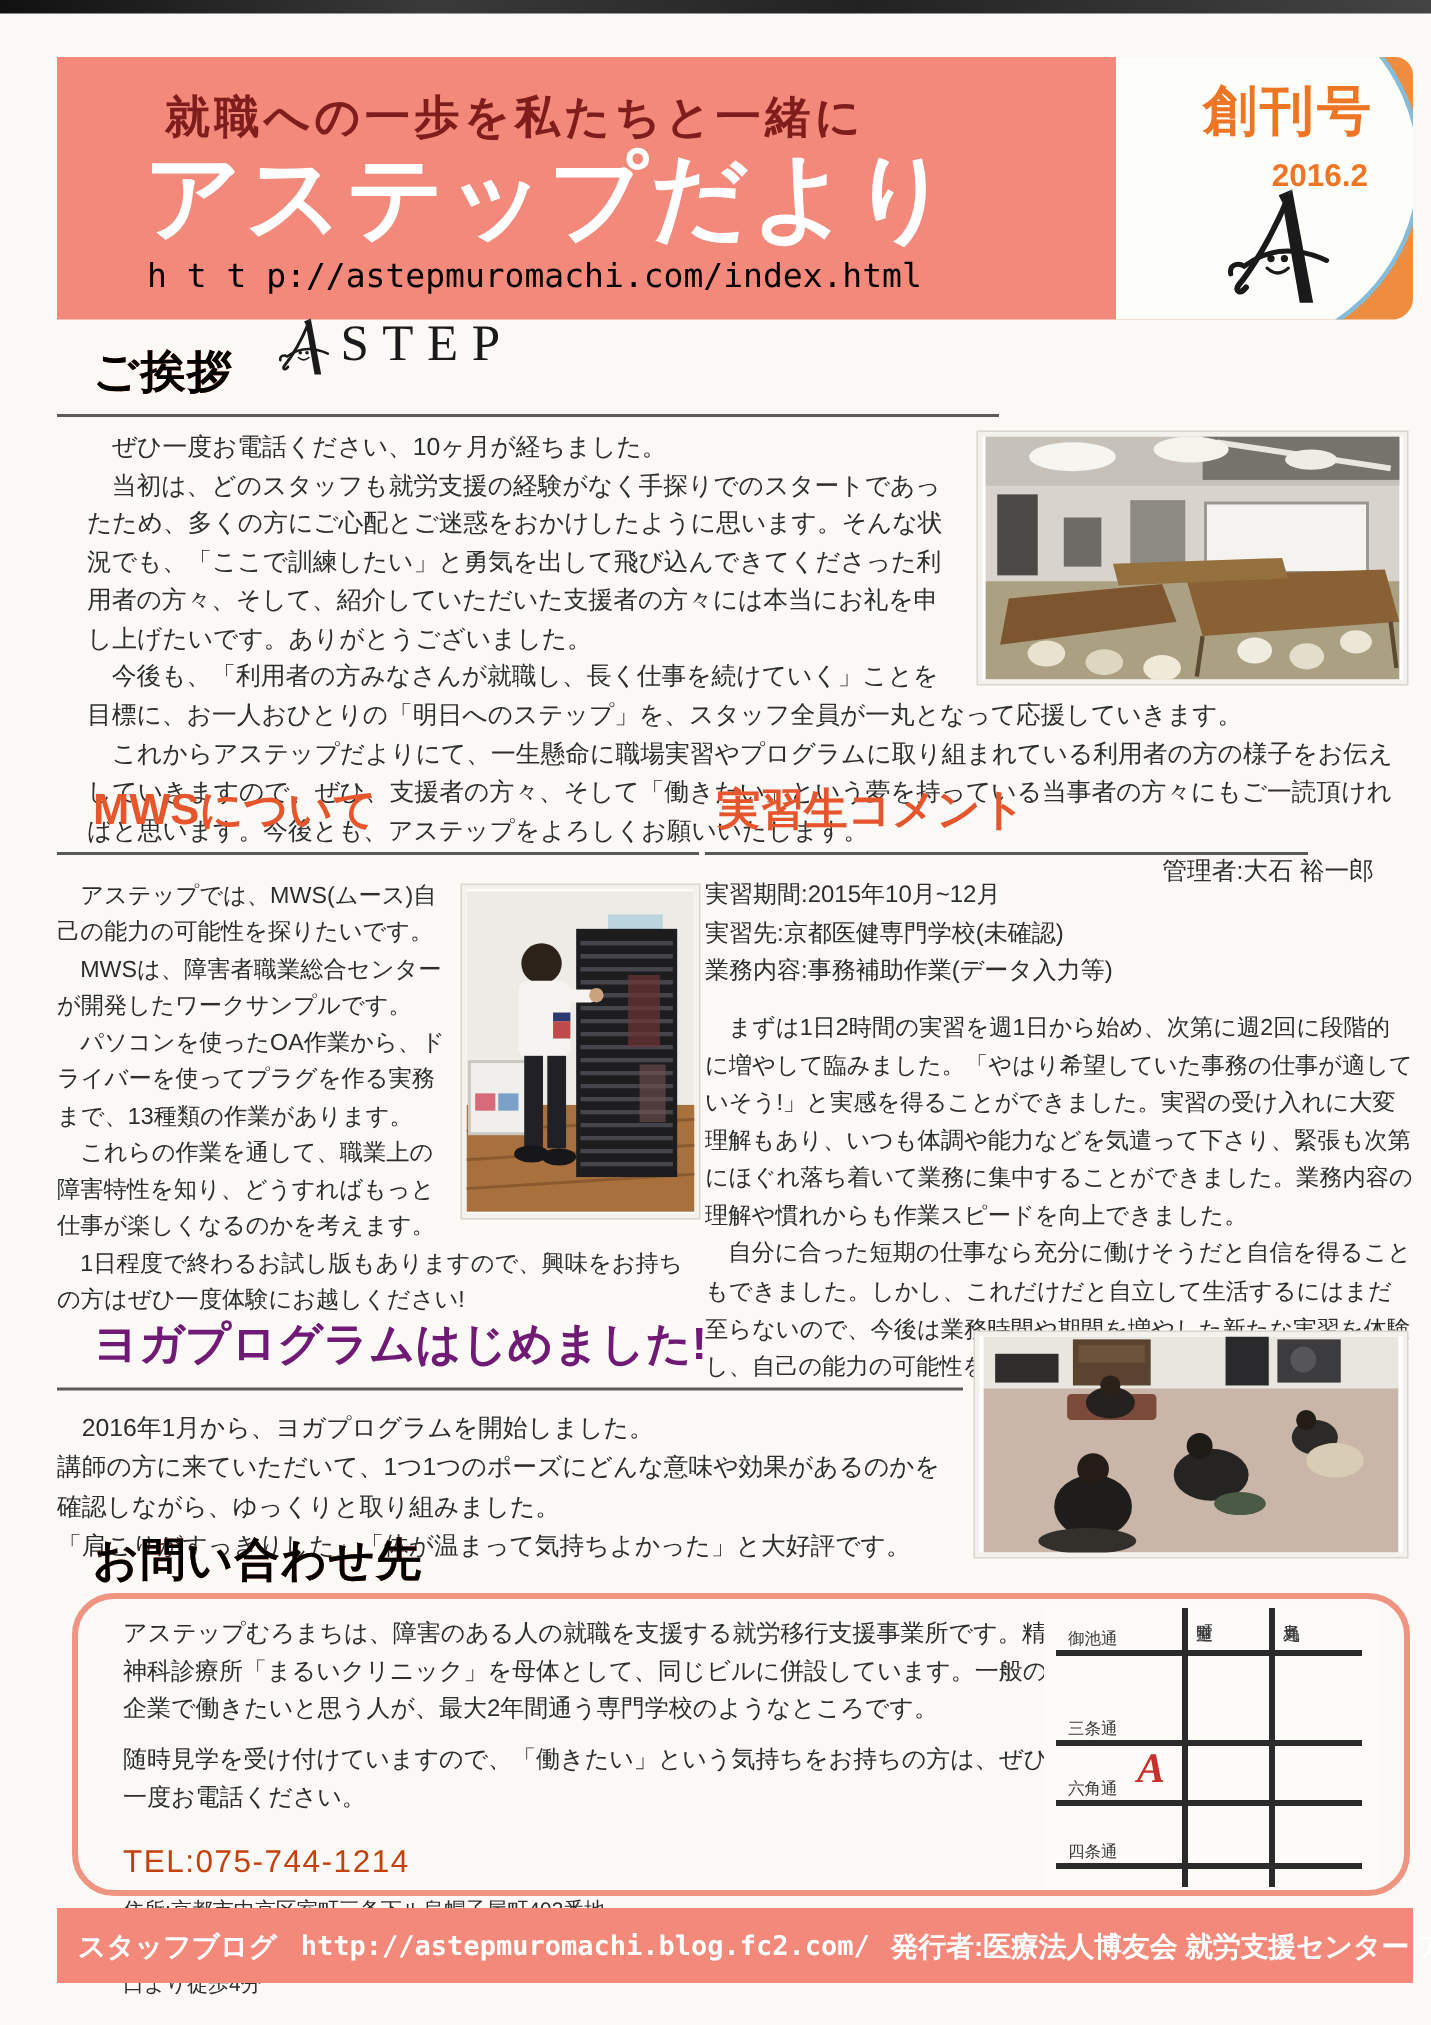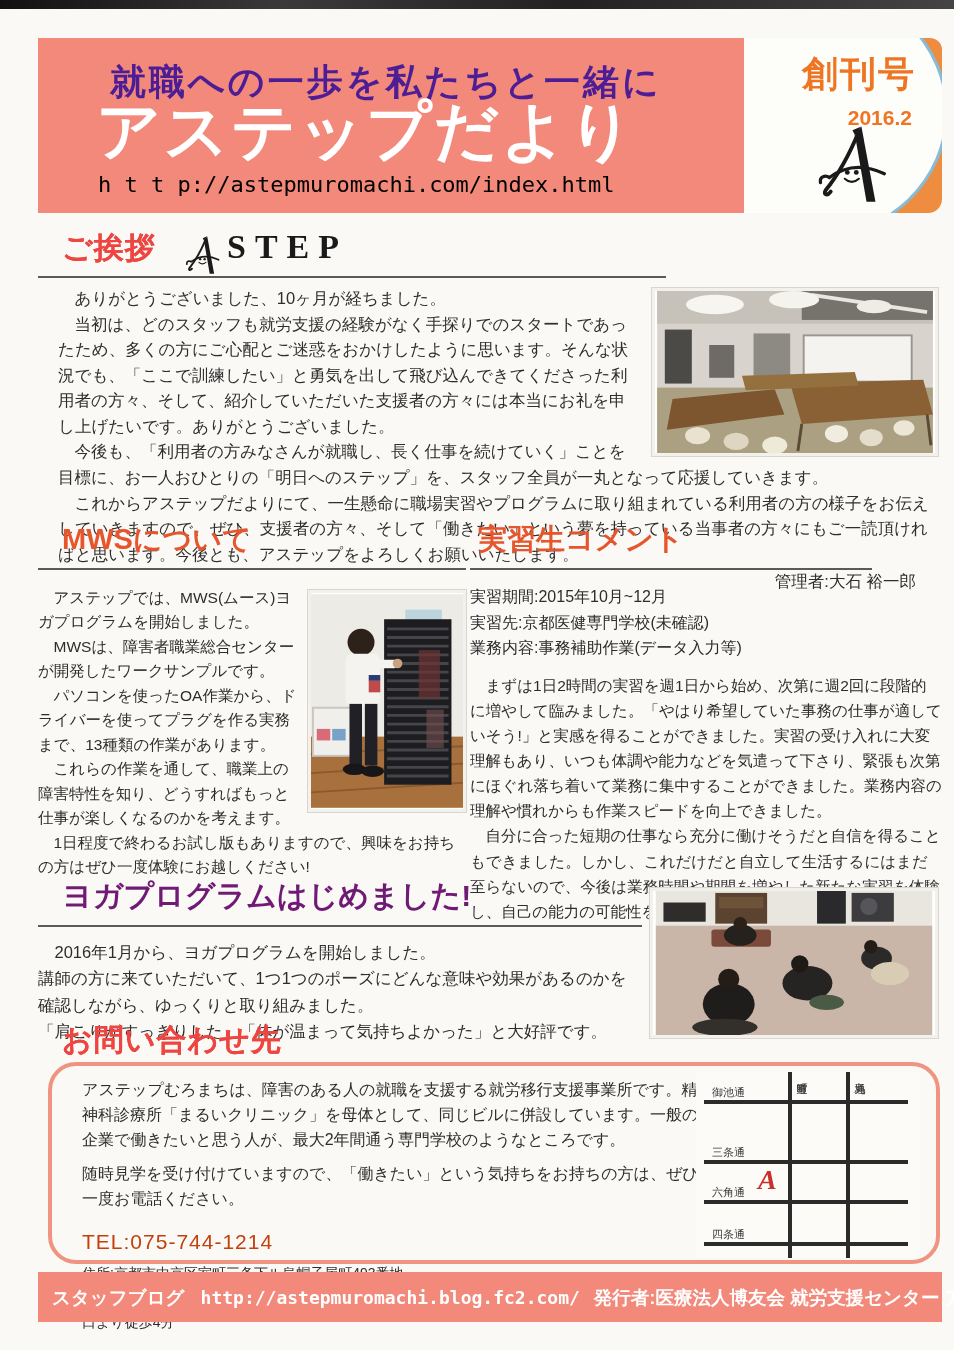--- a/index.html
+++ b/index.html
@@ -9,44 +9,44 @@
     position:relative; width:954px; height:1350px; margin:0 auto;
     background:#faf9f6; overflow:hidden; color:#2d2d2d;
   }
   
   .scan-strip { position:absolute; left:0; top:0; width:954px; height:9px;
     background:linear-gradient(90deg,#111 0%,#3a3a3a 30%,#222 60%,#444 100%); }
 
   
   .banner { position:absolute; left:38px; top:38px; width:706px; height:175px;
     background:#f2897a; }
-  .banner .tagline { position:absolute; left:72px; top:20px; color:#4c1d95;
-    font-size:36px; letter-spacing:3px; font-weight:bold; }
+  .banner .tagline { position:absolute; left:72px; top:20px; color:#7f1d1d;
+    font-size:30px; letter-spacing:3px; font-weight:bold; }
   .banner .title { position:absolute; left:58px; top:50px; color:#fff;
     font-size:64px; font-weight:800; letter-spacing:2px; }
   .banner .url { position:absolute; left:60px; top:134px; color:#000000;
     font-family:"DejaVu Sans Mono", monospace; font-size:22px; }
 
   .badge { position:absolute; left:744px; top:38px; width:198px; height:175px;
     background:#ee8c3f; border-radius:0 12px 14px 0; overflow:hidden; }
   .badge .circle { position:absolute; left:-58px; top:-52px; width:262px; height:252px;
     background:#fdfdfa; border:3px solid #85bcd9; border-radius:50%; }
   .badge .issue { position:absolute; right:26px; top:12px; color:#ee7524;
     font-size:36px; font-weight:800; letter-spacing:2px; }
   .badge .date { position:absolute; right:30px; top:68px; color:#ee7524;
     font-size:21px; font-weight:bold; }
   .badge .logo-a { position:absolute; left:72px; top:82px; }
 
   
-  .sec-head { position:absolute; color:#ef4444; font-weight:800; font-size:30px;
+  .sec-head { position:absolute; color:#000000; font-weight:800; font-size:30px;
     letter-spacing:1px; text-shadow:0 0 0 #e6552c; }
   .rule { position:absolute; height:2px; background:#5a5a5a; }
 
   
-  .greet-logo { position:absolute; left:185px; top:230px; display:flex; align-items:flex-start;font-weight:bold; }
+  .greet-logo { position:absolute; left:185px; top:206px; display:flex; align-items:center; }
   .greet-logo .step-text { font-family:"Liberation Serif", serif; font-size:34px;
     letter-spacing:9px; color:#1a1a1a; margin-left:4px; line-height:1; padding-bottom:4px; }
   .greet-body { position:absolute; left:58px; top:286px; width:886px;
     font-size:16.5px; line-height:1.55; color:#2e2e2e; }
   .greet-body p { text-indent:1em; }
   .photo { border:3px solid #f3f1ec; outline:1px solid #d9d5cf; background:#fff; display:block; }
   .photo-room { float:right; margin:2px 6px 8px 14px; }
   .signature { text-align:right; padding-right:28px; margin-top:2px; font-size:16.5px; }
 
   
@@ -158,21 +158,21 @@
       <polygon points="88,88 205,84 209,98 92,103" fill="#95703f"></polygon>
       <ellipse cx="42" cy="150" rx="13" ry="9" fill="#e9e2cf"></ellipse>
       <ellipse cx="82" cy="156" rx="13" ry="9" fill="#ded6c0"></ellipse>
       <ellipse cx="122" cy="160" rx="13" ry="9" fill="#efe9d8"></ellipse>
       <ellipse cx="186" cy="148" rx="12" ry="9" fill="#f0ece0"></ellipse>
       <ellipse cx="222" cy="152" rx="12" ry="9" fill="#e4ddcb"></ellipse>
       <ellipse cx="256" cy="142" rx="11" ry="8" fill="#ece6d6"></ellipse>
       <line x1="150" y1="138" x2="146" y2="166" stroke="#5c4a33" stroke-width="3"></line>
       <line x1="280" y1="128" x2="284" y2="160" stroke="#5c4a33" stroke-width="3"></line>
     </svg>
-    <p>ありがとうございました、10ヶ月が経ちました。</p>
+    <p>ぜひ一度お電話ください、10ヶ月が経ちました。</p>
     <p>当初は、どのスタッフも就労支援の経験がなく手探りでのスタートであったため、多くの方にご心配とご迷惑をおかけしたように思います。そんな状況でも、「ここで訓練したい」と勇気を出して飛び込んできてくださった利用者の方々、そして、紹介していただいた支援者の方々には本当にお礼を申し上げたいです。ありがとうございました。</p>
     <p>今後も、「利用者の方みなさんが就職し、長く仕事を続けていく」ことを目標に、お一人おひとりの「明日へのステップ」を、スタッフ全員が一丸となって応援していきます。</p>
     <p>これからアステップだよりにて、一生懸命に職場実習やプログラムに取り組まれている利用者の方の様子をお伝えしていきますので、ぜひ、支援者の方々、そして「働きたい」という夢を持っている当事者の方々にもご一読頂ければと思います。今後とも、アステップをよろしくお願いいたします。</p>
     <div class="signature">管理者:大石 裕一郎</div>
   </div>
 
   <div class="mws-col">
     <div class="head-in">MWSについて</div>
     <div class="head-rule"></div>
     <div class="mws-body">
@@ -213,21 +213,21 @@
         <rect x="36" y="62" width="36" height="54" rx="7" fill="#f4f3ef"></rect>
         <rect x="62" y="68" width="28" height="9" rx="4" fill="#f4f3ef"></rect>
         <rect x="60" y="90" width="12" height="12" fill="#c04a4a"></rect>
         <rect x="60" y="84" width="12" height="6" fill="#2c3a6e"></rect>
         <circle cx="90" cy="72" r="5" fill="#caa27e"></circle>
         <rect x="40" y="114" width="13" height="64" fill="#202026"></rect>
         <rect x="56" y="114" width="13" height="64" fill="#202026"></rect>
         <ellipse cx="45" cy="182" rx="12" ry="6" fill="#17171a"></ellipse>
         <ellipse cx="64" cy="184" rx="12" ry="6" fill="#17171a"></ellipse>
       </svg>
-      <p>アステップでは、MWS(ムース)ヨガプログラムを開始しました。</p>
+      <p>アステップでは、MWS(ムース)自己の能力の可能性を探りたいです。</p>
       <p>MWSは、障害者職業総合センターが開発したワークサンプルです。</p>
       <p>パソコンを使ったOA作業から、ドライバーを使ってプラグを作る実務まで、13種類の作業があります。</p>
       <p>これらの作業を通して、職業上の障害特性を知り、どうすればもっと仕事が楽しくなるのかを考えます。</p>
       <p>1日程度で終わるお試し版もありますので、興味をお持ちの方はぜひ一度体験にお越しください!</p>
     </div>
   </div>
 
   <div class="intern-col">
     <div class="head-in">実習生コメント</div>
     <div class="head-rule" style="width:402px;"></div>

